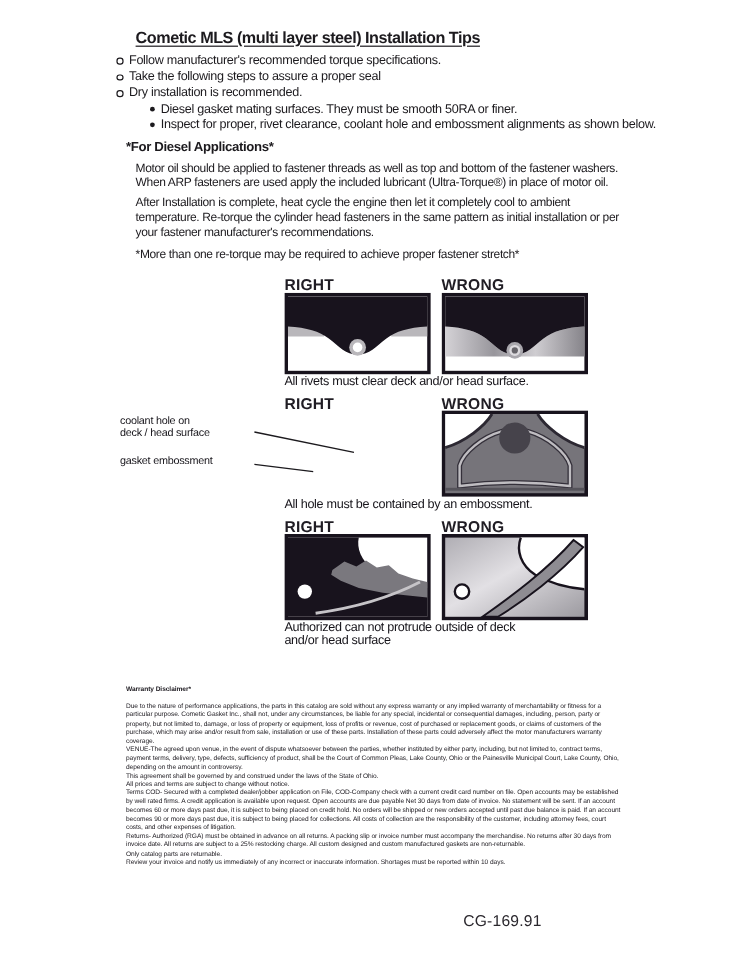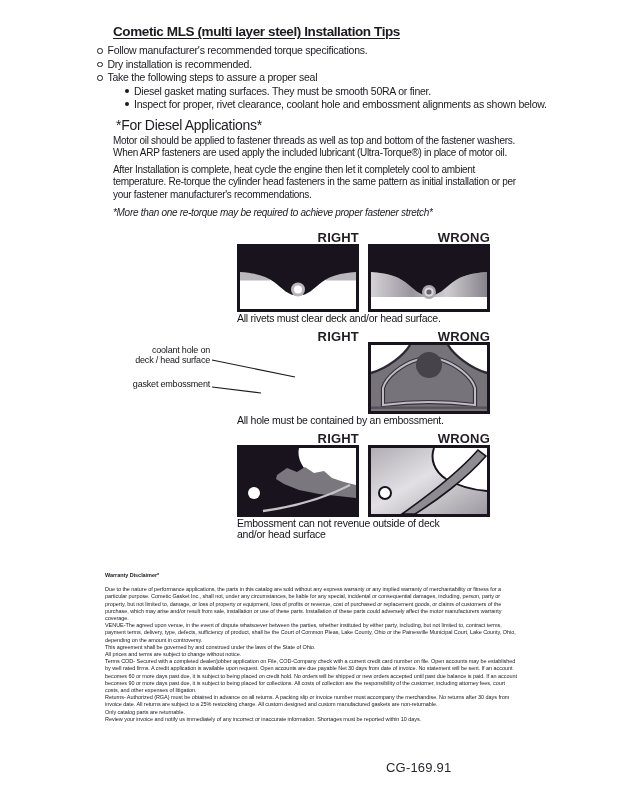--- a/index.html
+++ b/index.html
@@ -12,31 +12,31 @@
     position:absolute;left:113px;top:24px;margin:0;
     font-size:13.5px;font-weight:bold;letter-spacing:-0.4px;
     text-decoration:underline;text-underline-offset:2px;
   }
   .tips{position:absolute;left:97px;top:45px;width:460px;text-align:center;}
   .tip{display:flex;align-items:flex-start;margin:0 0 2.6px 0;font-size:10.5px;letter-spacing:-0.25px;line-height:11px;}
   .tip .mk{flex:0 0 auto;margin:3px 5px 0 0;}
   .mk-open{width:3.5px;height:3.5px;border:1px solid #1c1a1e;border-radius:50%;background:#fff;}
   .mk-solid{width:4px;height:4px;border-radius:50%;background:#1c1a1e;margin-top:3.2px;}
   .tip.sub{margin-left:28px;}
-  .diesel-h{position:absolute;left:116px;top:117px;margin:0;font-size:14px;font-weight:normal;letter-spacing:-0.3px;}
+  .diesel-h{position:absolute;left:105px;top:117px;margin:0;font-size:11px;font-weight:bold;letter-spacing:-0.3px;}
   .body-p{position:absolute;left:113px;margin:0;width:412px;font-size:10px;letter-spacing:-0.3px;line-height:12.4px;}
   .p1{top:135px;}
   .p2{top:164px;}
-  .note{top:207px;width:440px;font-style:italic;}
+  .note{top:207px;width:440px;}
   
-  .dg-label{position:absolute;margin:0;font-size:13px;font-weight:bold;letter-spacing:0.2px;color:#201d24;width:122px;text-align:right;}
+  .dg-label{position:absolute;margin:0;font-size:13px;font-weight:bold;letter-spacing:0.2px;color:#201d24;width:122px;text-align:left;}
   .dg-box{position:absolute;width:122px;}
   .dg-box svg{display:block;width:122px;height:100%;}
   .dg-cap{position:absolute;left:237px;margin:0;font-size:10.5px;letter-spacing:-0.25px;line-height:10.5px;color:#16141a;}
-  .ann{position:absolute;margin:0;font-size:9px;letter-spacing:-0.2px;line-height:10px;text-align:right;color:#16141a;}
+  .ann{position:absolute;margin:0;font-size:9px;letter-spacing:-0.2px;line-height:10px;color:#16141a;}
   .leader{position:absolute;}
   
   .legal{position:absolute;left:105px;top:572px;width:414px;font-size:5.5px;letter-spacing:-0.05px;line-height:7.2px;color:#232026;}
   .legal p{margin:0;}
   .legal .lg-h{font-weight:bold;margin-bottom:7px;}
   .mb0{margin-bottom:0;} .mb3{margin-bottom:3px;} .mb6{margin-bottom:6px;} .mb7{margin-bottom:7px;}
   .footer{position:absolute;left:386px;top:760px;margin:0;font-size:13px;letter-spacing:0.2px;color:#2a272d;}
 </style>
 </head>
 <body>
@@ -45,25 +45,25 @@
 
   <h1 class="title">Cometic MLS (multi layer steel) Installation Tips</h1>
 
   <div class="tips">
     <div class="tip">
       <span class="mk mk-open"></span>
       <span>Follow manufacturer's recommended torque specifications.</span>
     </div>
     <div class="tip">
       <span class="mk mk-open"></span>
-      <span>Dry installation is recommended.</span>
+      <span>Take the following steps to assure a proper seal</span>
     </div>
     <div class="tip">
       <span class="mk mk-open"></span>
-      <span>Take the following steps to assure a proper seal</span>
+      <span>Dry installation is recommended.</span>
     </div>
     <div class="tip sub">
       <span class="mk mk-solid"></span>
       <span>Diesel gasket mating surfaces.  They must be smooth 50RA or finer.</span>
     </div>
     <div class="tip sub">
       <span class="mk mk-solid"></span>
       <span>Inspect for proper, rivet clearance, coolant hole and embossment alignments as shown below.</span>
     </div>
   </div>
@@ -170,21 +170,21 @@
         </linearGradient>
       </defs>
       <rect x="1.5" y="1.5" width="119" height="69" fill="url(#gradB)" stroke="#18131d" stroke-width="3"></rect>
       <path d="M66,3 C62,14 66,26 78,34 C92,42 106,45 119,46 L119,3 Z" fill="#ffffff"></path>
       <path d="M66,3 C62,14 66,26 78,34 C92,42 106,45 119,46" fill="none" stroke="#18131d" stroke-width="2"></path>
       <path d="M34,69 C58,52 88,30 110,5 L118,11 C98,34 68,56 47,69 Z" fill="#8e8c92" stroke="#18131d" stroke-width="1.6"></path>
       <circle cx="17" cy="48" r="6" fill="#ffffff" stroke="#18131d" stroke-width="2"></circle>
     </svg>
   </div>
   <p class="dg-cap" style="top:518px;">
-    <span>Embossment can not revenue outside of deck</span><br>
+    <span>Authorized can not protrude outside of deck</span><br>
     <span>and/or head surface</span>
   </p>
 
   <div class="legal">
     <p class="lg-h">Warranty Disclaimer*</p>
     <p class="mb7">Due to the nature of performance applications, the parts in this catalog are sold without any express warranty or any implied warranty of merchantability or fitness for a particular purpose.  Cometic Gasket Inc., shall not, under any circumstances, be liable for any special, incidental or consequential damages, including, person, party or property, but not limited to, damage, or loss of property or equipment, loss of profits or revenue, cost of purchased or replacement goods, or claims of customers of the purchase, which may arise and/or result from sale, installation or use of these parts.  Installation of these parts could adversely affect the motor manufacturers warranty coverage.</p>
     <p class="mb0">VENUE-The agreed upon venue, in the event of dispute whatsoever between the parties, whether instituted by either party, including, but not limited to, contract terms, payment terms, delivery, type, defects, sufficiency of product, shall be the Court of Common Pleas, Lake County, Ohio or the Painesville Municipal Court, Lake County, Ohio, depending on the amount in controversy.</p>
     <p class="mb3">This agreement shall be governed by and construed under the laws of the State of Ohio.</p>
     <p class="mb7">All prices and terms are subject to change without notice.</p>
     <p class="mb6">Terms COD- Secured with a completed dealer/jobber application on File, COD-Company check with a current credit card number on file.  Open accounts may be established by well rated firms.  A credit application is available upon request.  Open accounts are due payable Net 30 days from date of invoice.  No statement will be sent.  If an account becomes 60 or more days past due, it is subject to being placed on credit hold.  No orders will be shipped or new orders accepted until past due balance is paid.  If an account becomes 90 or more days past due, it is subject to being placed for collections.  All costs of collection are the responsibility of the customer, including attorney fees, court costs, and other expenses of litigation.</p>

